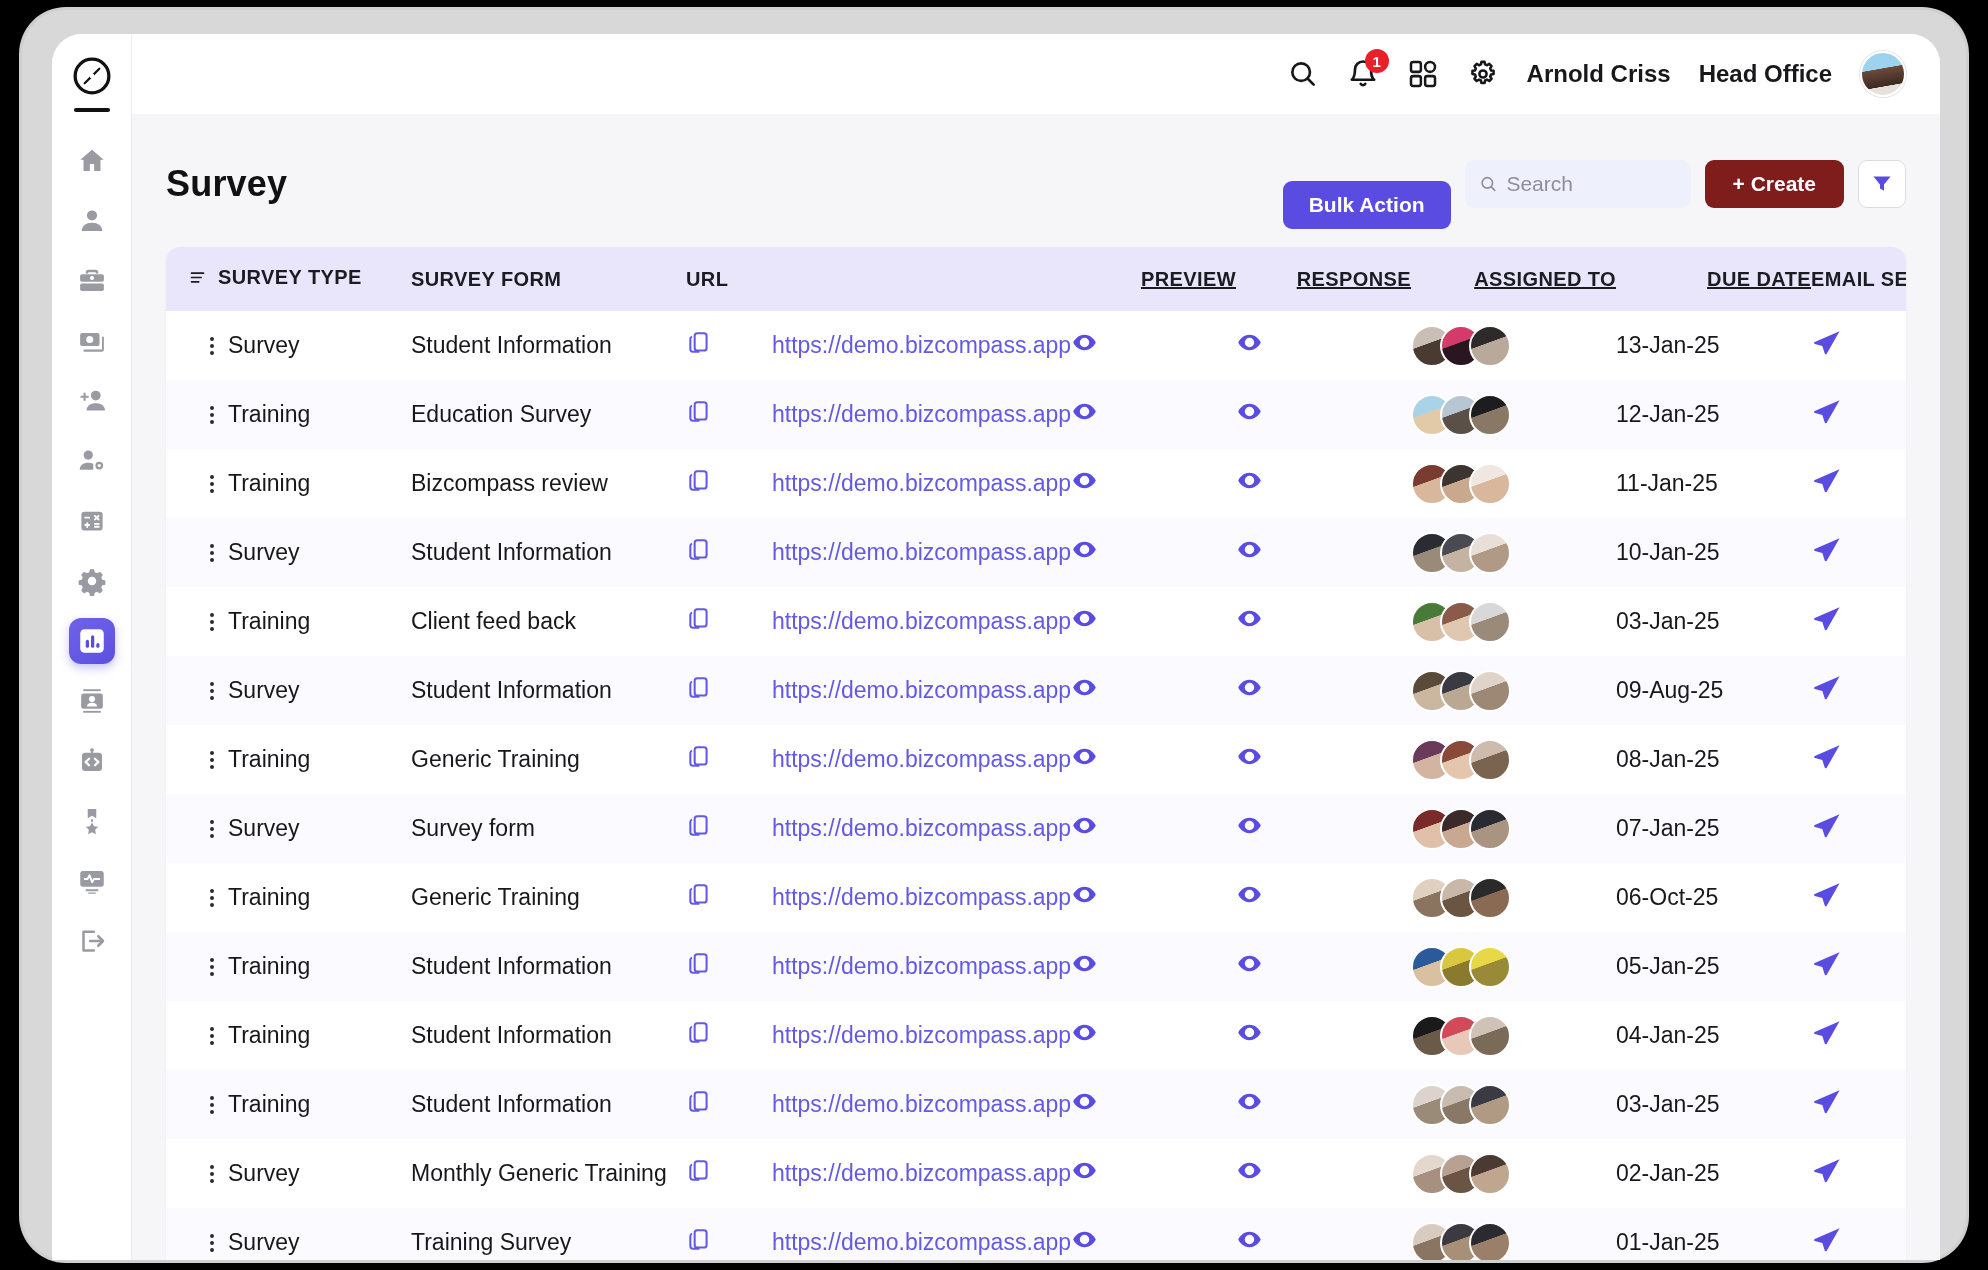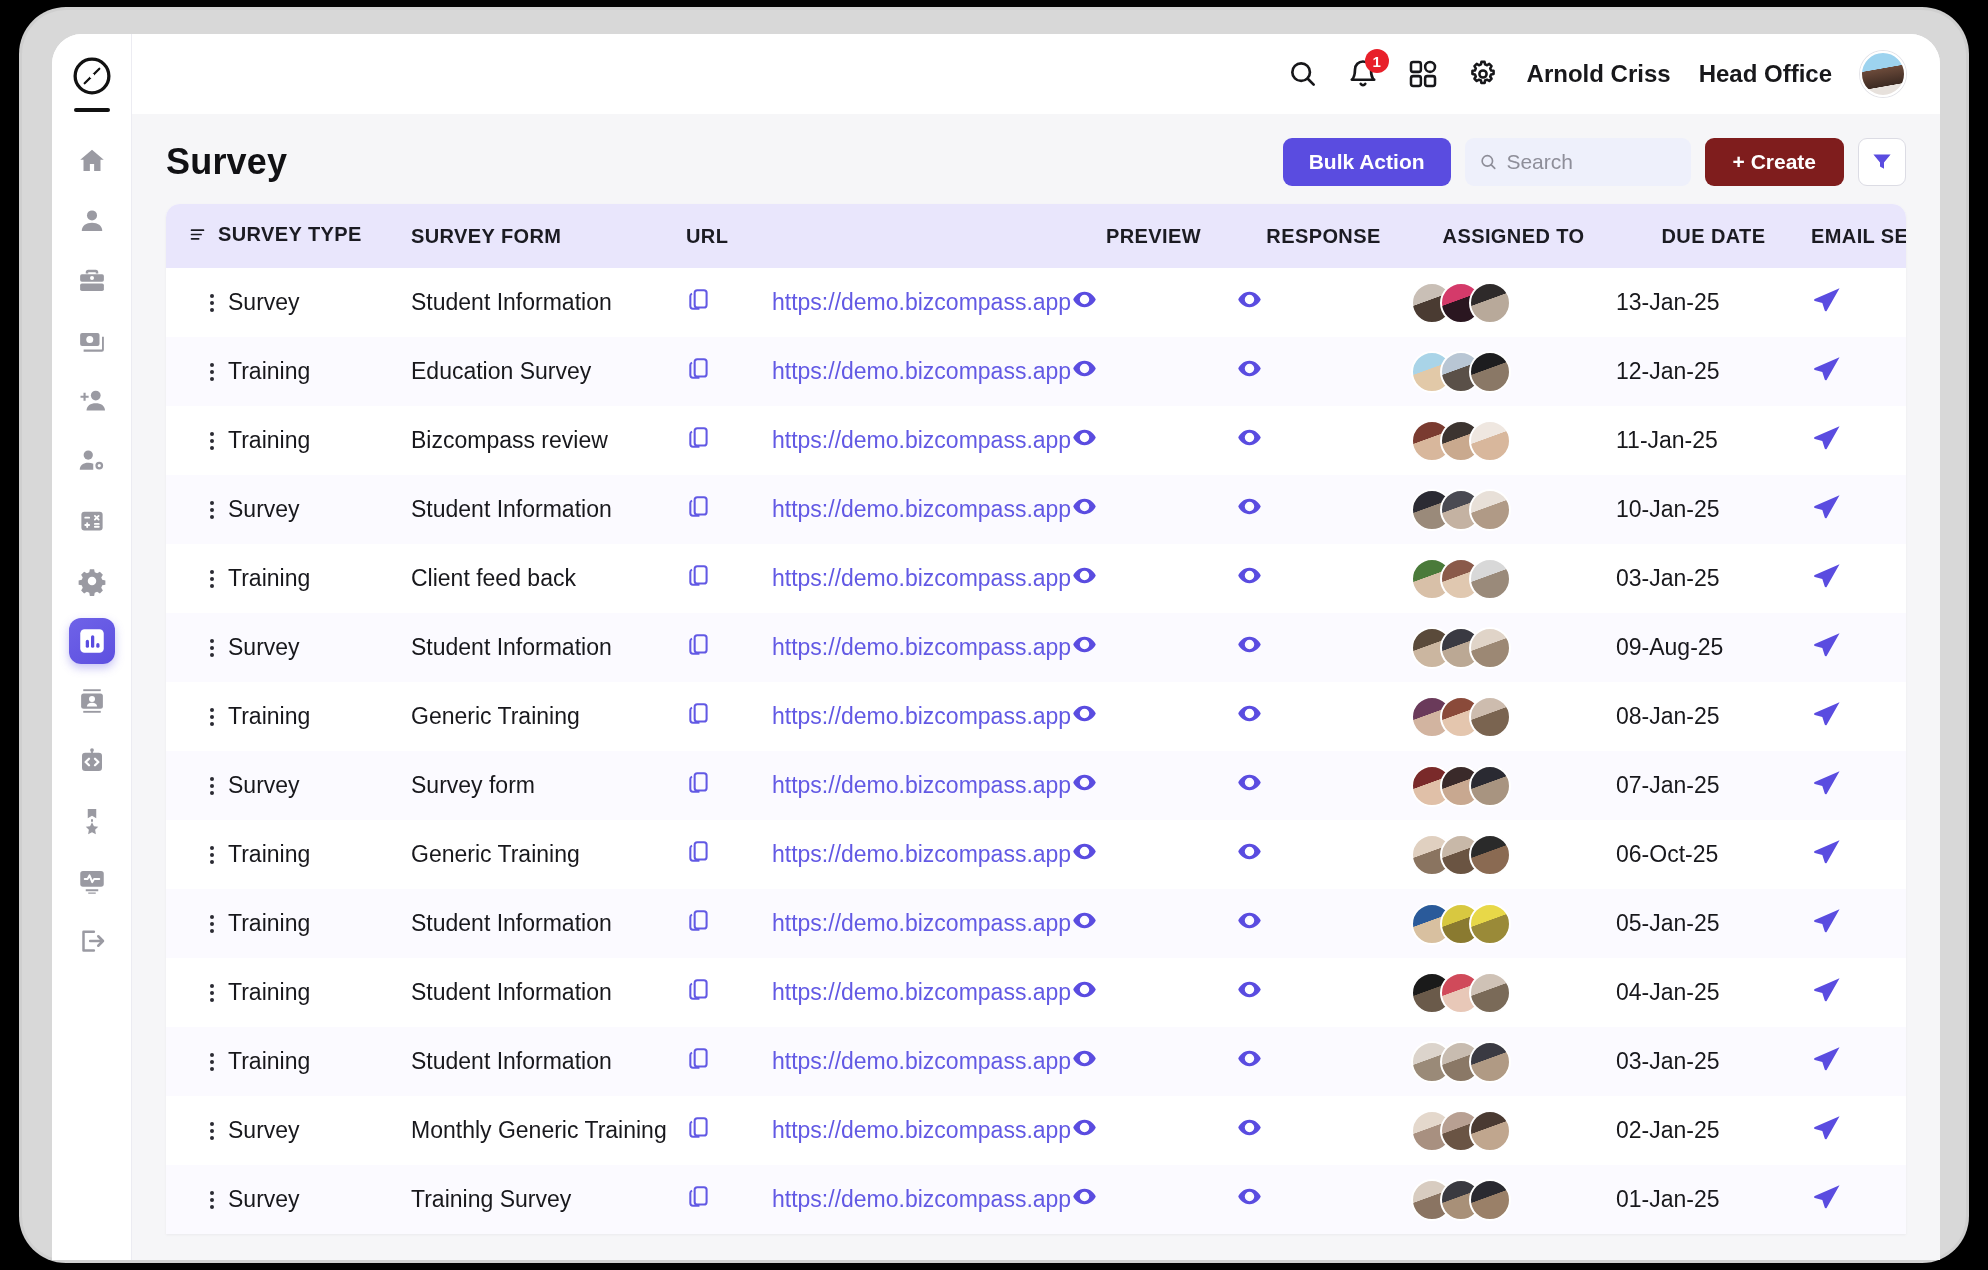--- a/index.html
+++ b/index.html
@@ -97,21 +97,21 @@
     padding: 24px 34px 18px 34px;
   }
   .page-title { font-size: 36px; font-weight: 700; color: #111114; letter-spacing:.2px; }
   .actions { margin-left: auto; display:flex; align-items:center; gap: 14px; }
   .btn {
     height: 48px; border-radius: 9px; border: none;
     font-size: 21px; font-weight: 700; cursor:pointer;
     display:flex; align-items:center; justify-content:center;
     font-family: inherit;
   }
-  .btn-bulk { background: #5a4ce0; color:#fff; padding: 0 26px; }
+  .btn-bulk { background: #5a4ce0; color:#fff; padding: 0 26px; margin-top: 43px; }
   .btn-create { background: #7f1d1d; color:#fff; padding: 0 28px; }
   .search-box {
     height: 48px; width: 226px; background:#eef0fb; border-radius: 9px;
     display:flex; align-items:center; gap:9px; padding: 0 14px;
   }
   .search-box input {
     border:none; background:transparent; outline:none;
     font-size: 21px; color:#1d4ed8; font-family: inherit; width: 100%;
   }
   .search-box input::placeholder { color:#8e8e99; }
@@ -137,21 +137,21 @@
     padding: 19px 0; white-space: nowrap;
   }
   .c-type   { width: 245px; padding-left: 22px; }
   .c-form   { width: 275px; }
   .c-url    { width: 385px; }
   .c-prev   { width: 165px; }
   .c-resp   { width: 175px; }
   .c-assign { width: 205px; }
   .c-due    { width: 195px; }
   .c-email  { width: 150px; }
-  th.c-prev, th.c-resp, th.c-assign, th.c-due { text-align:center; }
+  th.c-prev, th.c-resp, th.c-assign, th.c-due { text-align:right;text-decoration:underline; }
   th.c-email { text-align:left; }
   .hdr-sort { display:inline-flex; align-items:center; gap:11px; }
 
   tbody td {
     font-size: 23px; color:#18181c;
     padding: 0; height: 69px; vertical-align: middle;
     white-space: nowrap;
   }
   tbody tr.even { background: #fbfaff; }
   tbody tr.odd  { background: #ffffff; }

